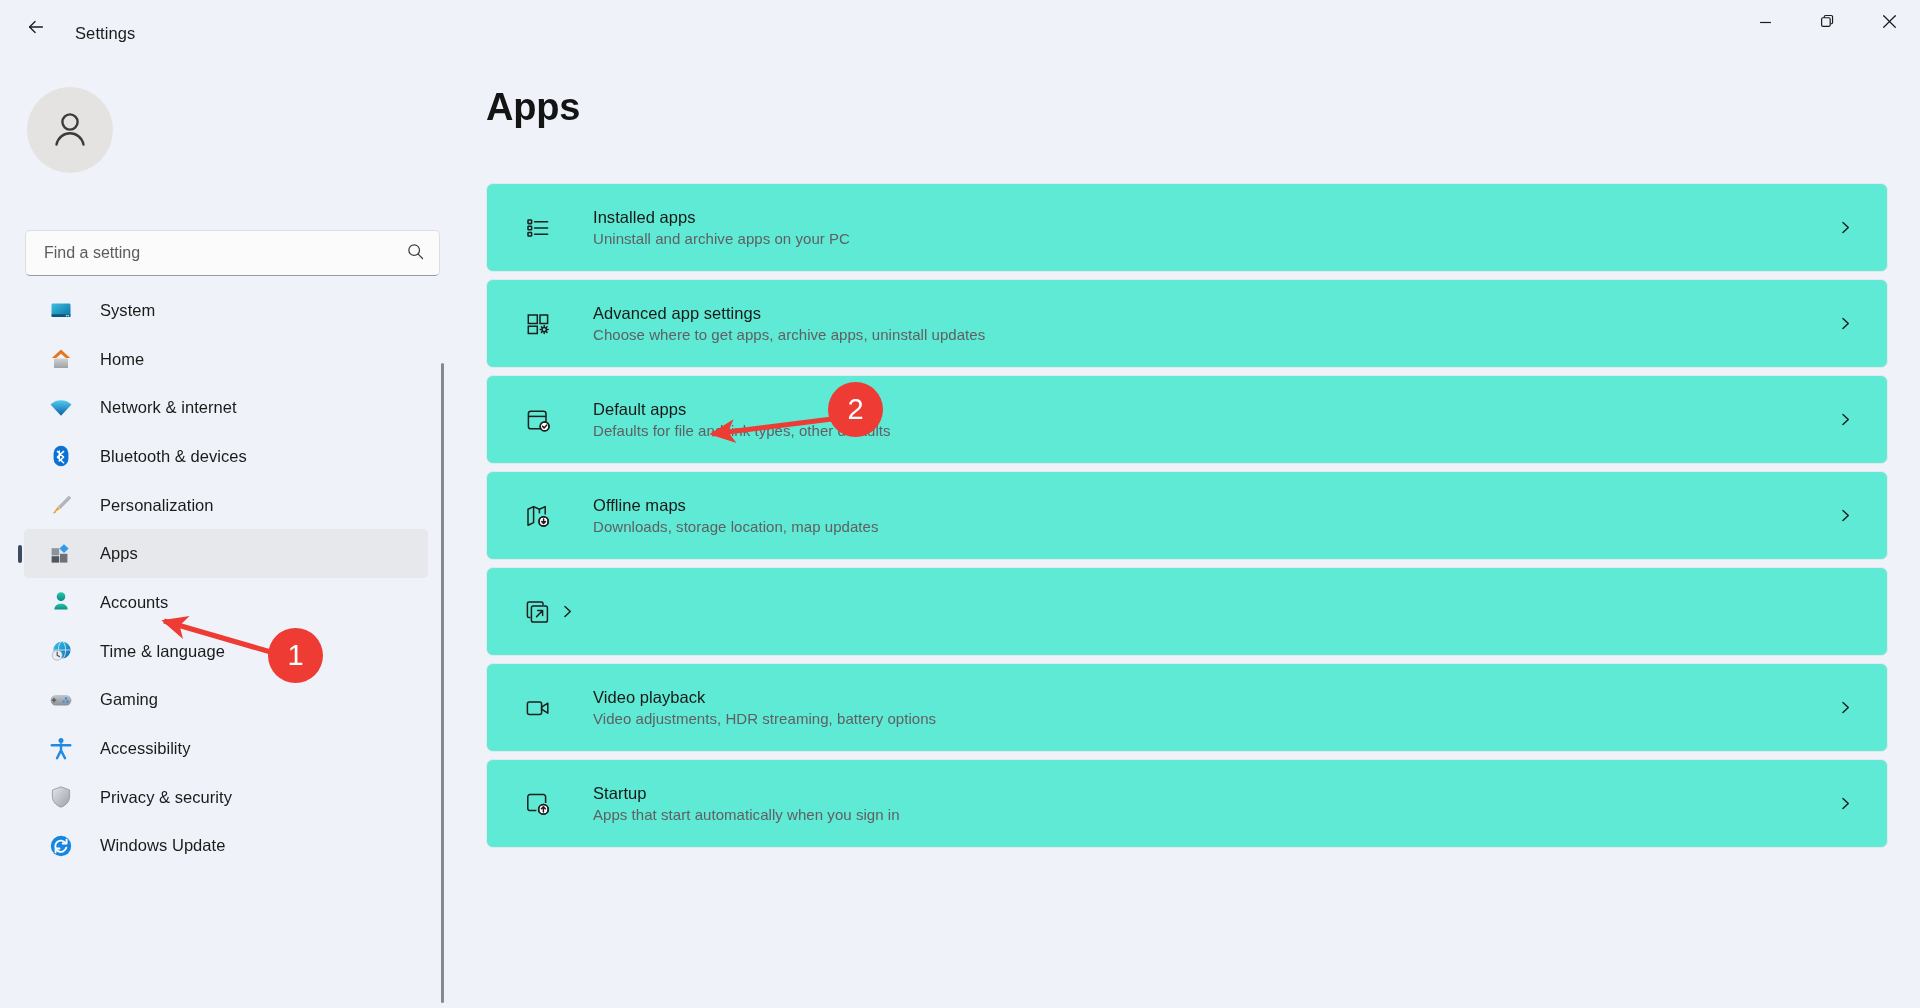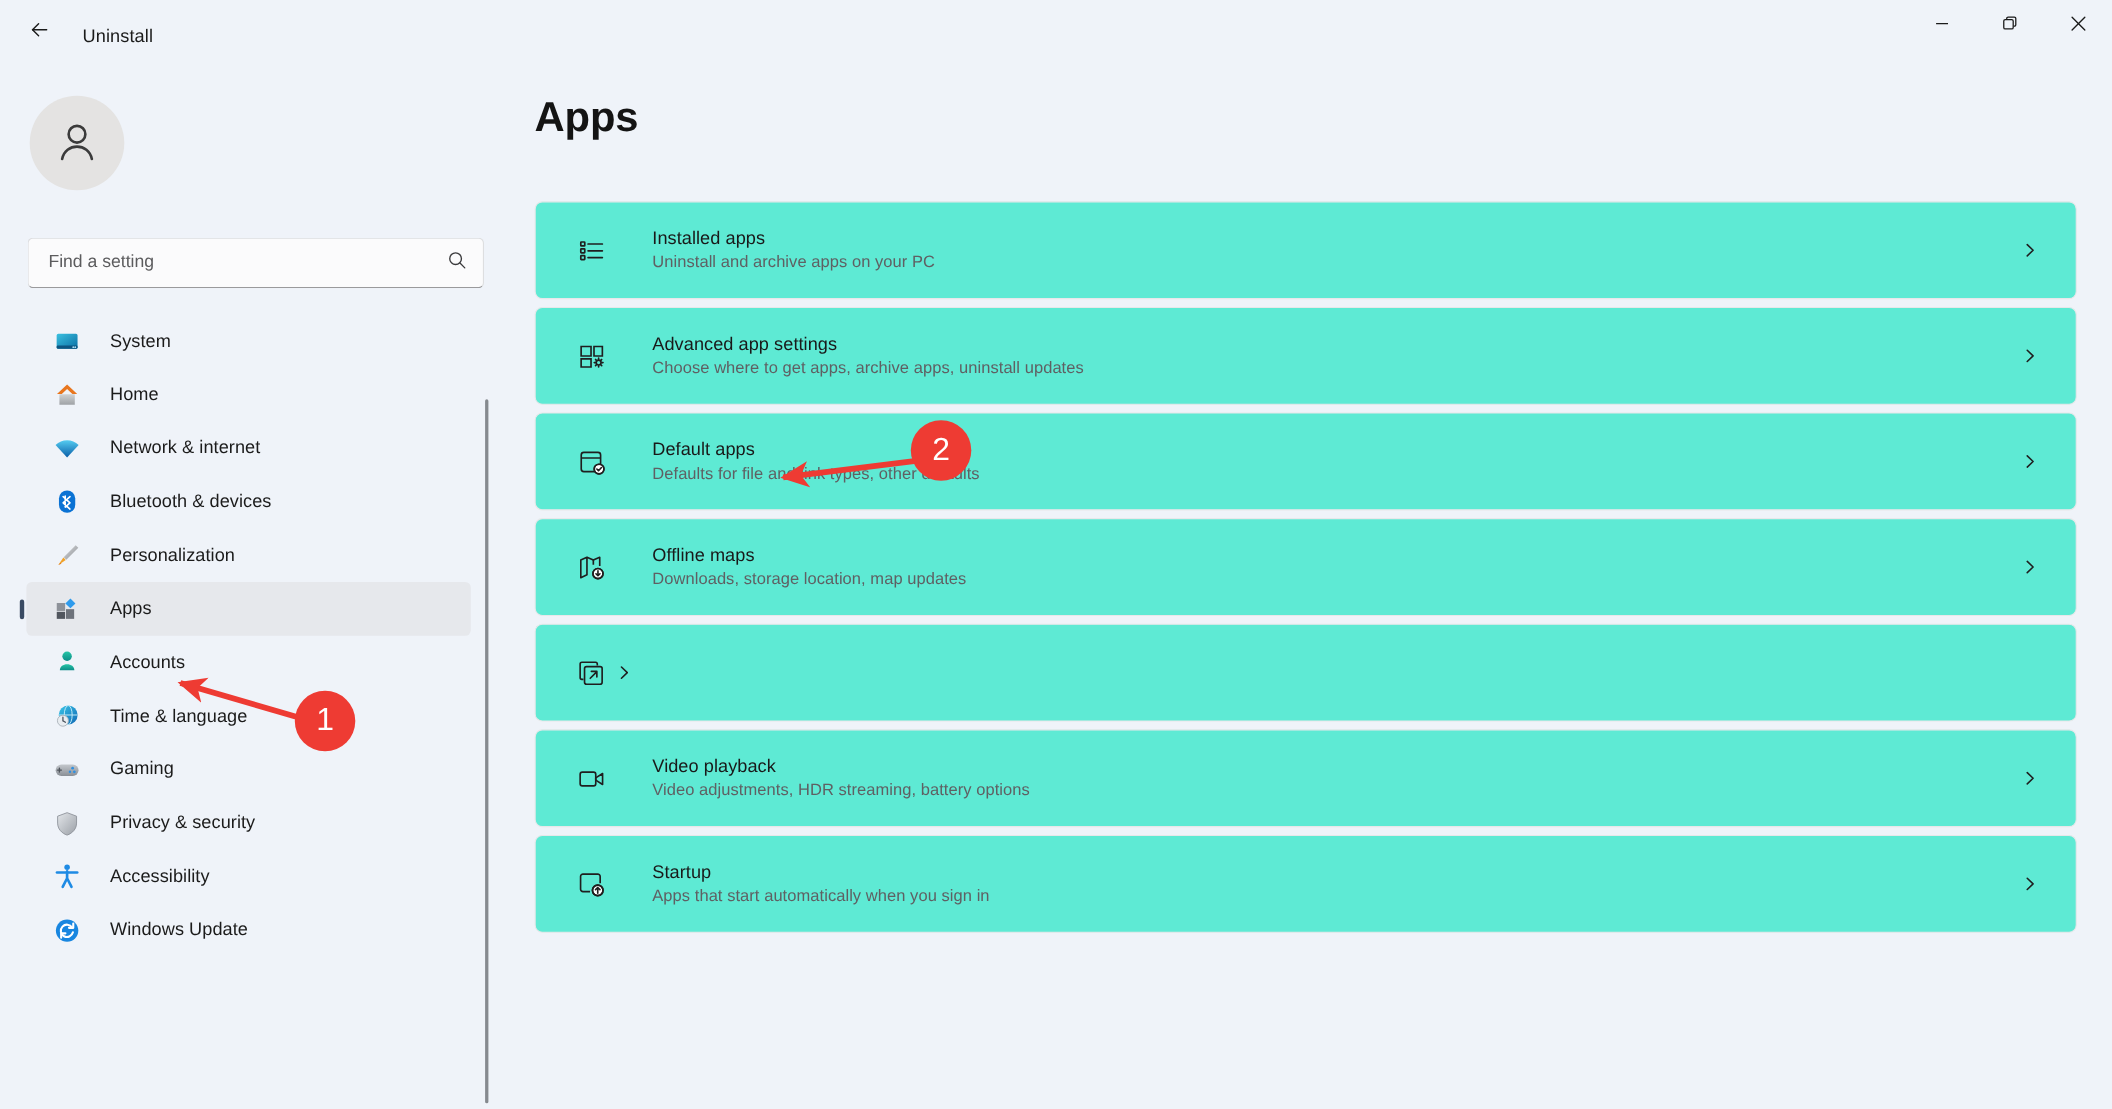--- a/index.html
+++ b/index.html
@@ -78,21 +78,21 @@
     height: 86px;
     border-radius: 50%;
     background: #e4e3e2;
     display: flex;
     align-items: center;
     justify-content: center;
   }
   .search-wrap {
     position: absolute;
     left: 25px;
-    top: 158px;
+    top: 172px;
     width: 415px;
     height: 46px;
   }
   .search-box {
     width: 100%;
     height: 100%;
     background: #fbfbfc;
     border: 1px solid #dddee0;
     border-bottom: 1px solid #9a9a9c;
     border-radius: 5px;
@@ -266,21 +266,21 @@
 
 <div class="titlebar">
   <div class="back-button">
     <span>
       <svg width="22" height="22" viewBox="0 0 24 24" fill="none" stroke="#1b1b1b" stroke-width="1.4" stroke-linecap="round" stroke-linejoin="round">
         <path d="M19 12H5"></path>
           <path d="M11 18l-6-6 6-6"></path>
       </svg>
     </span>
   </div>
-  <div class="app-title">Uninstall</div>
+  <div class="app-title">Settings</div>
 
   <div class="win-controls">
     <div class="win-btn">
       <span>
         <svg width="13" height="13" viewBox="0 0 12 12" stroke="#1b1b1b" stroke-width="1.1">
             <line x1="1" y1="6" x2="11" y2="6"></line>
           </svg>
       </span>
     </div>
     <div class="win-btn">
@@ -465,41 +465,41 @@
           <circle cx="19.6" cy="14.6" r="1.25" fill="#2f8fe0"></circle>
           <circle cx="15.6" cy="14.6" r="1.1" fill="#2f8fe0"></circle>
         </svg>
       </span>
       <span class="nav-label">Gaming</span>
     </div>
 
     <div class="navitem">
       <span class="nav-icon">
         <svg width="26" height="26" viewBox="0 0 26 26">
+          <circle cx="13" cy="4.4" r="2.5" fill="#1e8ae4"></circle>
+          <path d="M3.8 9.2h18.4" stroke="#1e8ae4" stroke-width="2.4" stroke-linecap="round"></path>
+          <path d="M13 8.2v7.0M13 14.4 9.0 22.2M13 14.4 17.0 22.2" stroke="#1e8ae4" stroke-width="2.4" stroke-linecap="round" fill="none"></path>
+        </svg>
+      </span>
+      <span class="nav-label">Accessibility</span>
+    </div>
+
+    <div class="navitem">
+      <span class="nav-icon">
+        <svg width="26" height="26" viewBox="0 0 26 26">
           <defs>
               <linearGradient id="gSh" x1="0" y1="0" x2="1" y2="1">
             <stop offset="0" stop-color="#e3e6ea"></stop>
                 <stop offset="1" stop-color="#9ba0a7"></stop>
               </linearGradient>
             </defs>
           <path d="M13 2.8 4.4 6.0v6.3c0 5.1 3.5 9.1 8.6 10.9 5.1-1.8 8.6-5.8 8.6-10.9V6.0z" fill="url(#gSh)" stroke="#8c9199" stroke-width="0.8"></path>
         </svg>
       </span>
       <span class="nav-label">Privacy &amp; security</span>
-    </div>
-
-    <div class="navitem">
-      <span class="nav-icon">
-        <svg width="26" height="26" viewBox="0 0 26 26">
-          <circle cx="13" cy="4.4" r="2.5" fill="#1e8ae4"></circle>
-          <path d="M3.8 9.2h18.4" stroke="#1e8ae4" stroke-width="2.4" stroke-linecap="round"></path>
-          <path d="M13 8.2v7.0M13 14.4 9.0 22.2M13 14.4 17.0 22.2" stroke="#1e8ae4" stroke-width="2.4" stroke-linecap="round" fill="none"></path>
-        </svg>
-      </span>
-      <span class="nav-label">Accessibility</span>
     </div>
 
     <div class="navitem">
       <span class="nav-icon">
         <svg width="26" height="26" viewBox="0 0 26 26">
           <circle cx="13" cy="13" r="10.2" fill="#1886e0"></circle>
           <path d="M17.6 10.2a5.6 5.6 0 1 0 0.7 4.4" fill="none" stroke="#ffffff" stroke-width="1.9" stroke-linecap="round"></path>
           <path d="M18.6 6.6v3.9h-3.9" fill="none" stroke="#ffffff" stroke-width="1.9" stroke-linecap="round" stroke-linejoin="round"></path>
           <path d="M7.6 19.4v-3.9h3.9" fill="none" stroke="#ffffff" stroke-width="1.9" stroke-linecap="round" stroke-linejoin="round"></path>
         </svg>

